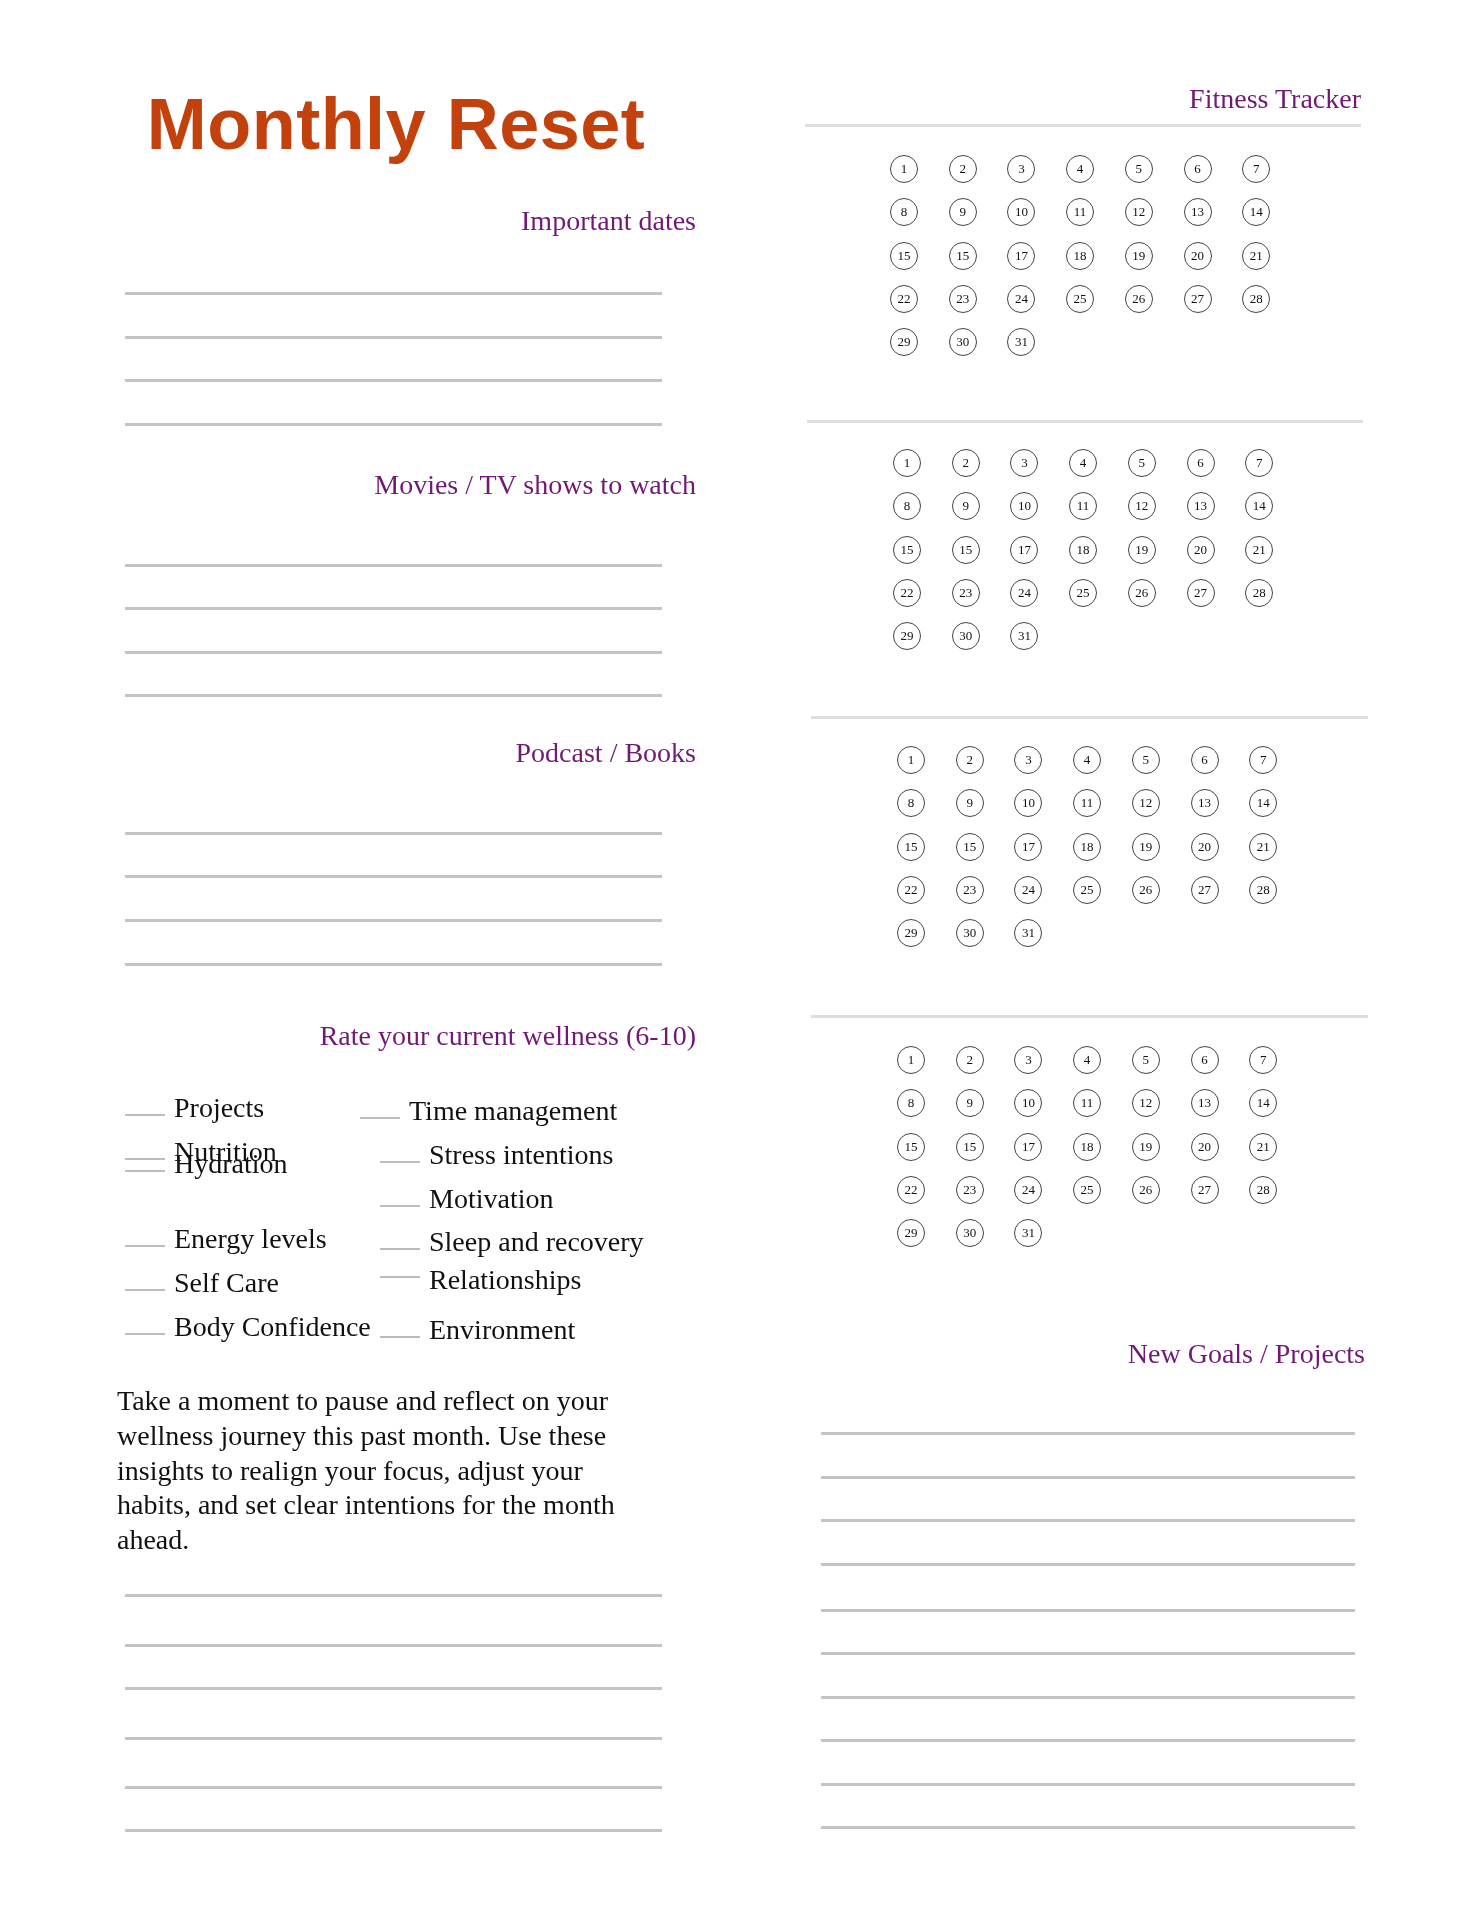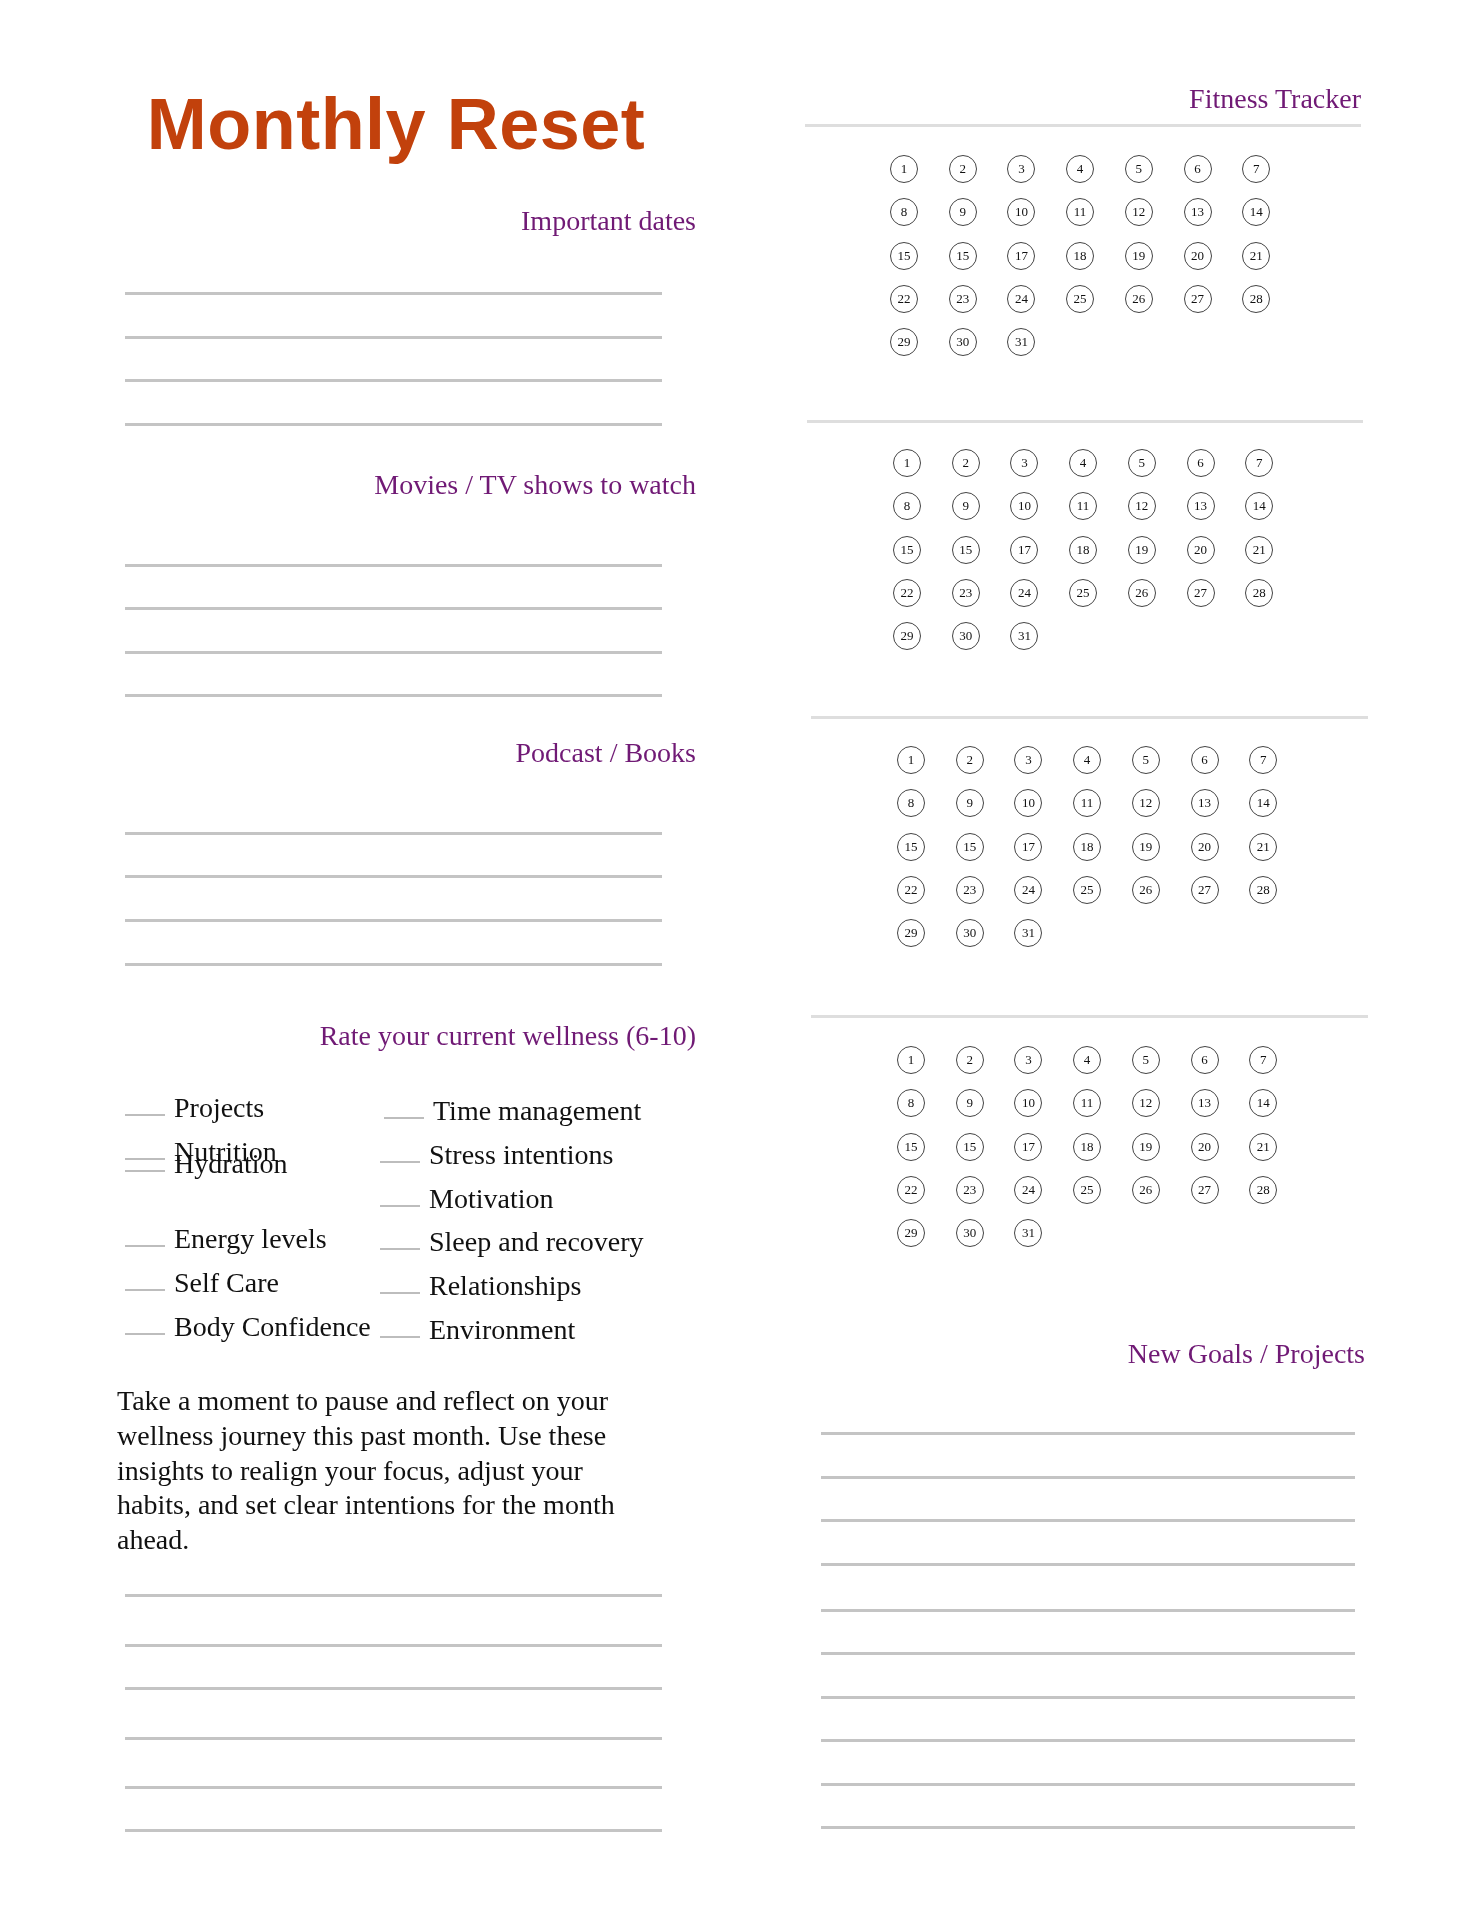--- a/index.html
+++ b/index.html
@@ -62,37 +62,37 @@
       <span class="wlabel">Energy levels</span>
     </div>
     <div class="wrow" style="left: 125px; top: 1257px;">
       <div class="wblank"></div>
       <span class="wlabel">Self Care</span>
     </div>
     <div class="wrow" style="left: 125px; top: 1301px;">
       <div class="wblank"></div>
       <span class="wlabel">Body Confidence</span>
     </div>
-    <div class="wrow" style="left: 384px; top: 1085px; font-family: Liberation Serif, serif;">
+    <div class="wrow" style="left: 360px; top: 1085px; font-family: Liberation Serif, serif;">
       <div class="wblank"></div>
       <span class="wlabel">Time management</span>
     </div>
     <div class="wrow" style="left: 380px; top: 1129px;">
       <div class="wblank"></div>
       <span class="wlabel">Stress intentions</span>
     </div>
     <div class="wrow" style="left: 380px; top: 1173px;">
       <div class="wblank"></div>
       <span class="wlabel">Motivation</span>
     </div>
     <div class="wrow" style="left: 380px; top: 1216px;">
       <div class="wblank"></div>
       <span class="wlabel">Sleep and recovery</span>
     </div>
-    <div class="wrow" style="left: 380px; top: 1260px;">
+    <div class="wrow" style="left: 380px; top: 1260px; align-items: center;">
       <div class="wblank"></div>
       <span class="wlabel">Relationships</span>
     </div>
     <div class="wrow" style="left: 380px; top: 1304px; align-items: flex-end;">
       <div class="wblank"></div>
       <span class="wlabel">Environment</span>
     </div>
   </div>
 
 <div class="para">Take a moment to pause and reflect on your wellness journey this past month. Use these insights to realign your focus, adjust your habits, and set clear intentions for the month ahead.</div>

